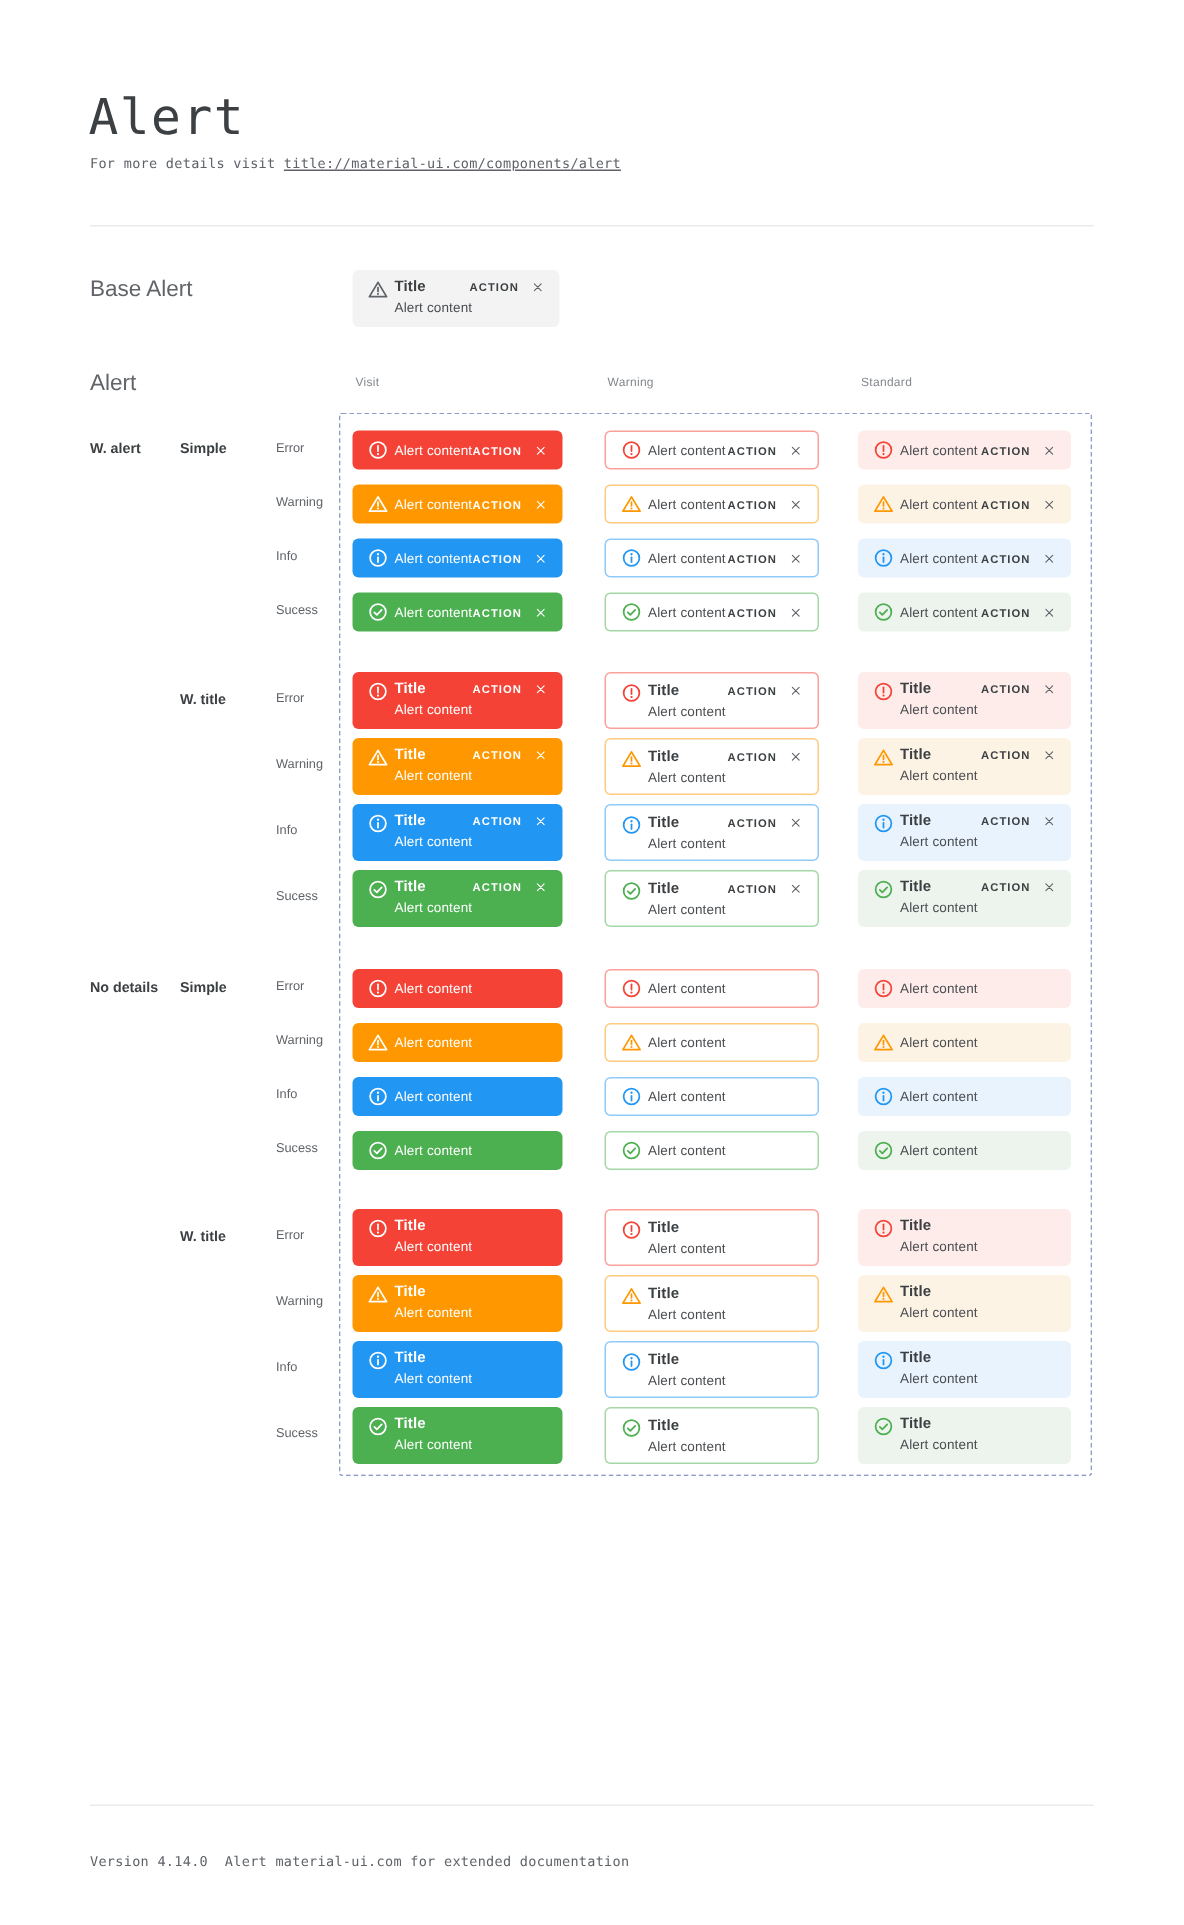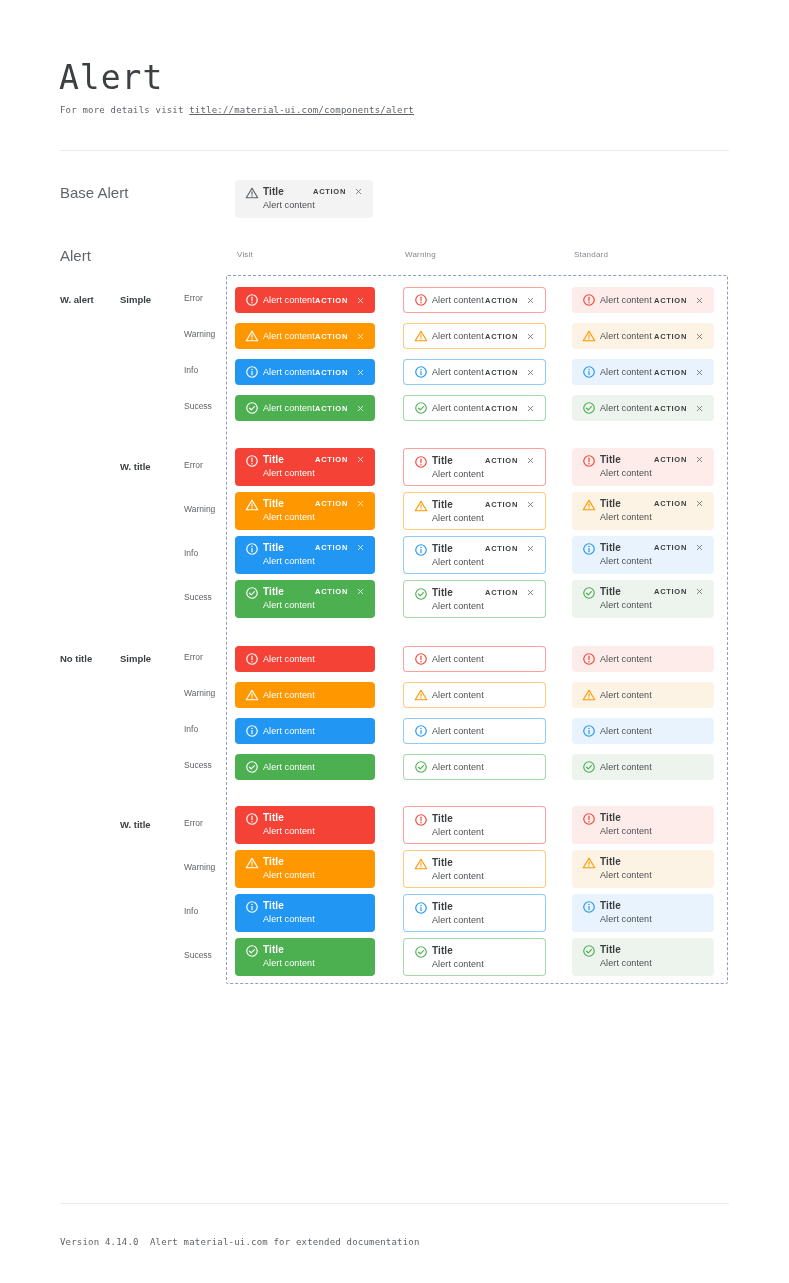--- a/index.html
+++ b/index.html
@@ -525,21 +525,21 @@
             <span class="a-action" style="color: rgb(60, 64, 67);">ACTION</span>
             <span class="ic a-close" style="color: rgb(95, 99, 104);">
               <svg width="9" height="9" viewBox="0 0 24 24">
                 <path d="M6 6 L18 18 M18 6 L6 18" stroke="currentColor" stroke-width="2" stroke-linecap="round"></path>
               </svg>
             </span>
           </div>
           <span class="a-content" style="color: rgb(74, 77, 81); display: block;">Alert content</span>
         </div>
       </div>
-      <div class="group-label" style="left: 60px; top: 653px;">No title</div>
+      <div class="group-label" style="left: 60px; top: 653px;">No details</div>
       <div class="group-label" style="left: 120px; top: 653px;">Simple</div>
       <div class="sev-label" style="top: 652px;">Error</div>
       <div class="alert a-simple" style="left: 235px; top: 646px; width: 140px; height: 26px; background: rgb(244, 67, 54);">
         <span class="ic" style="color: rgb(255, 255, 255);">
           <svg width="14" height="14" viewBox="0 0 24 24">
             <circle cx="12" cy="12" r="9" stroke="currentColor" stroke-width="2" fill="none"></circle>
             <line x1="12" y1="7.2" x2="12" y2="13.2" stroke="currentColor" stroke-width="2" stroke-linecap="round"></line>
             <circle cx="12" cy="16.6" r="1.3" fill="currentColor"></circle>
           </svg>
         </span>

